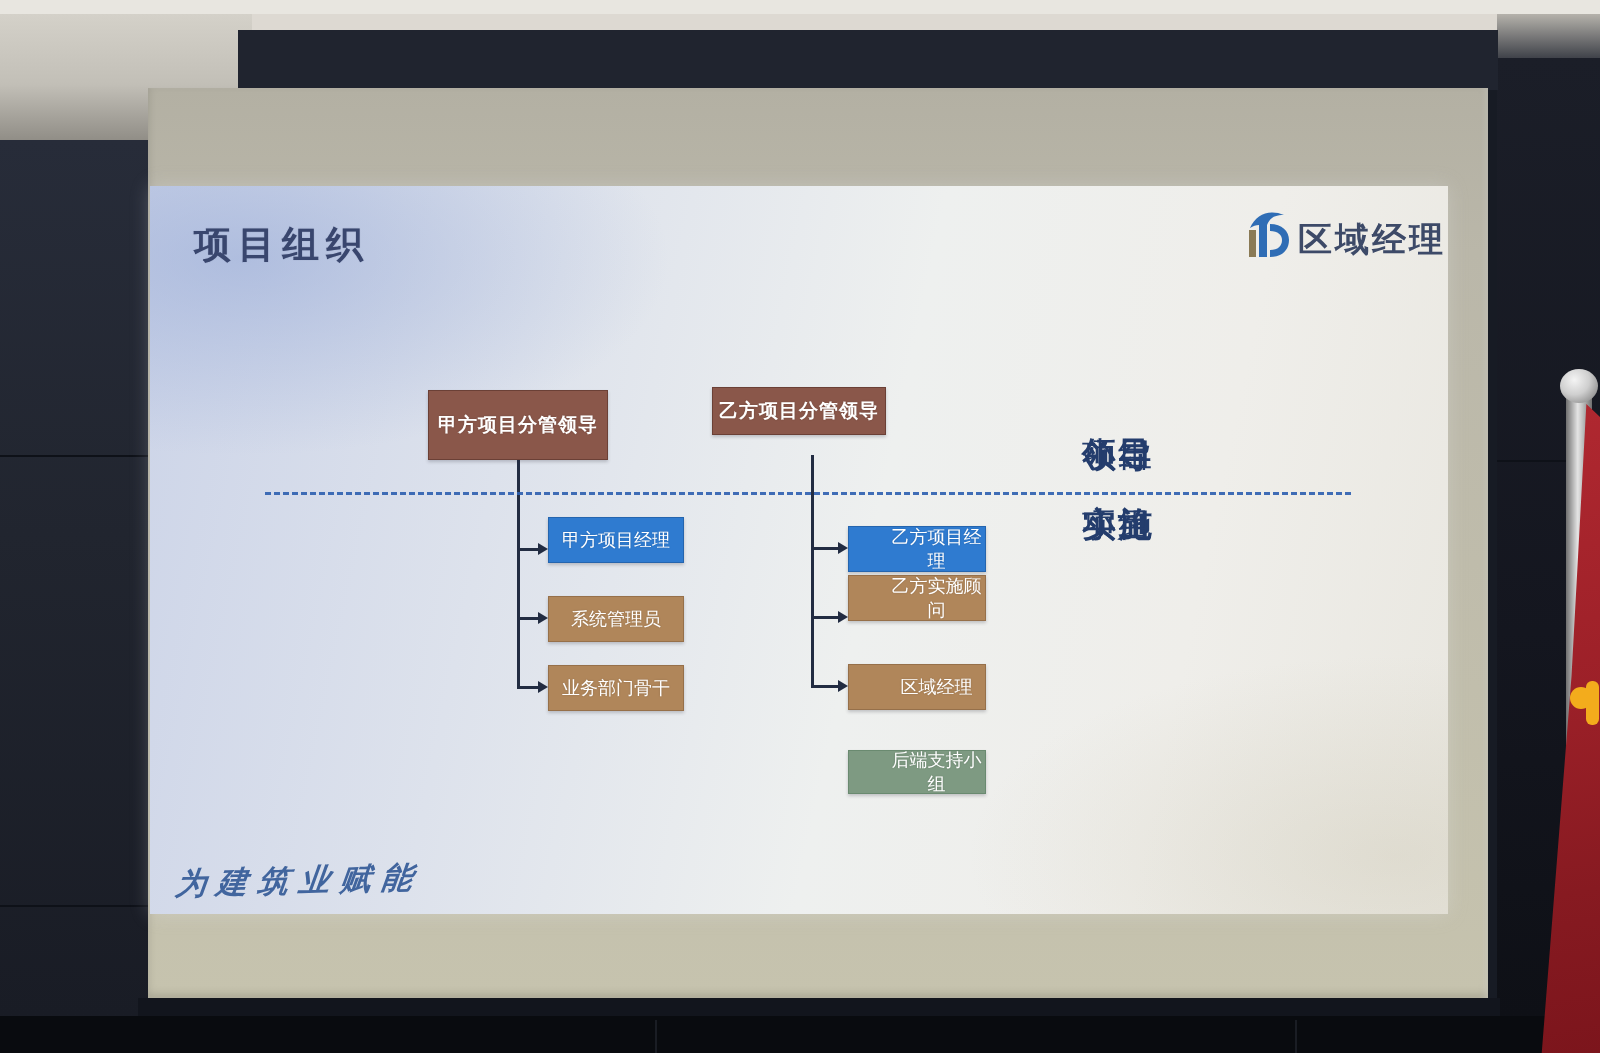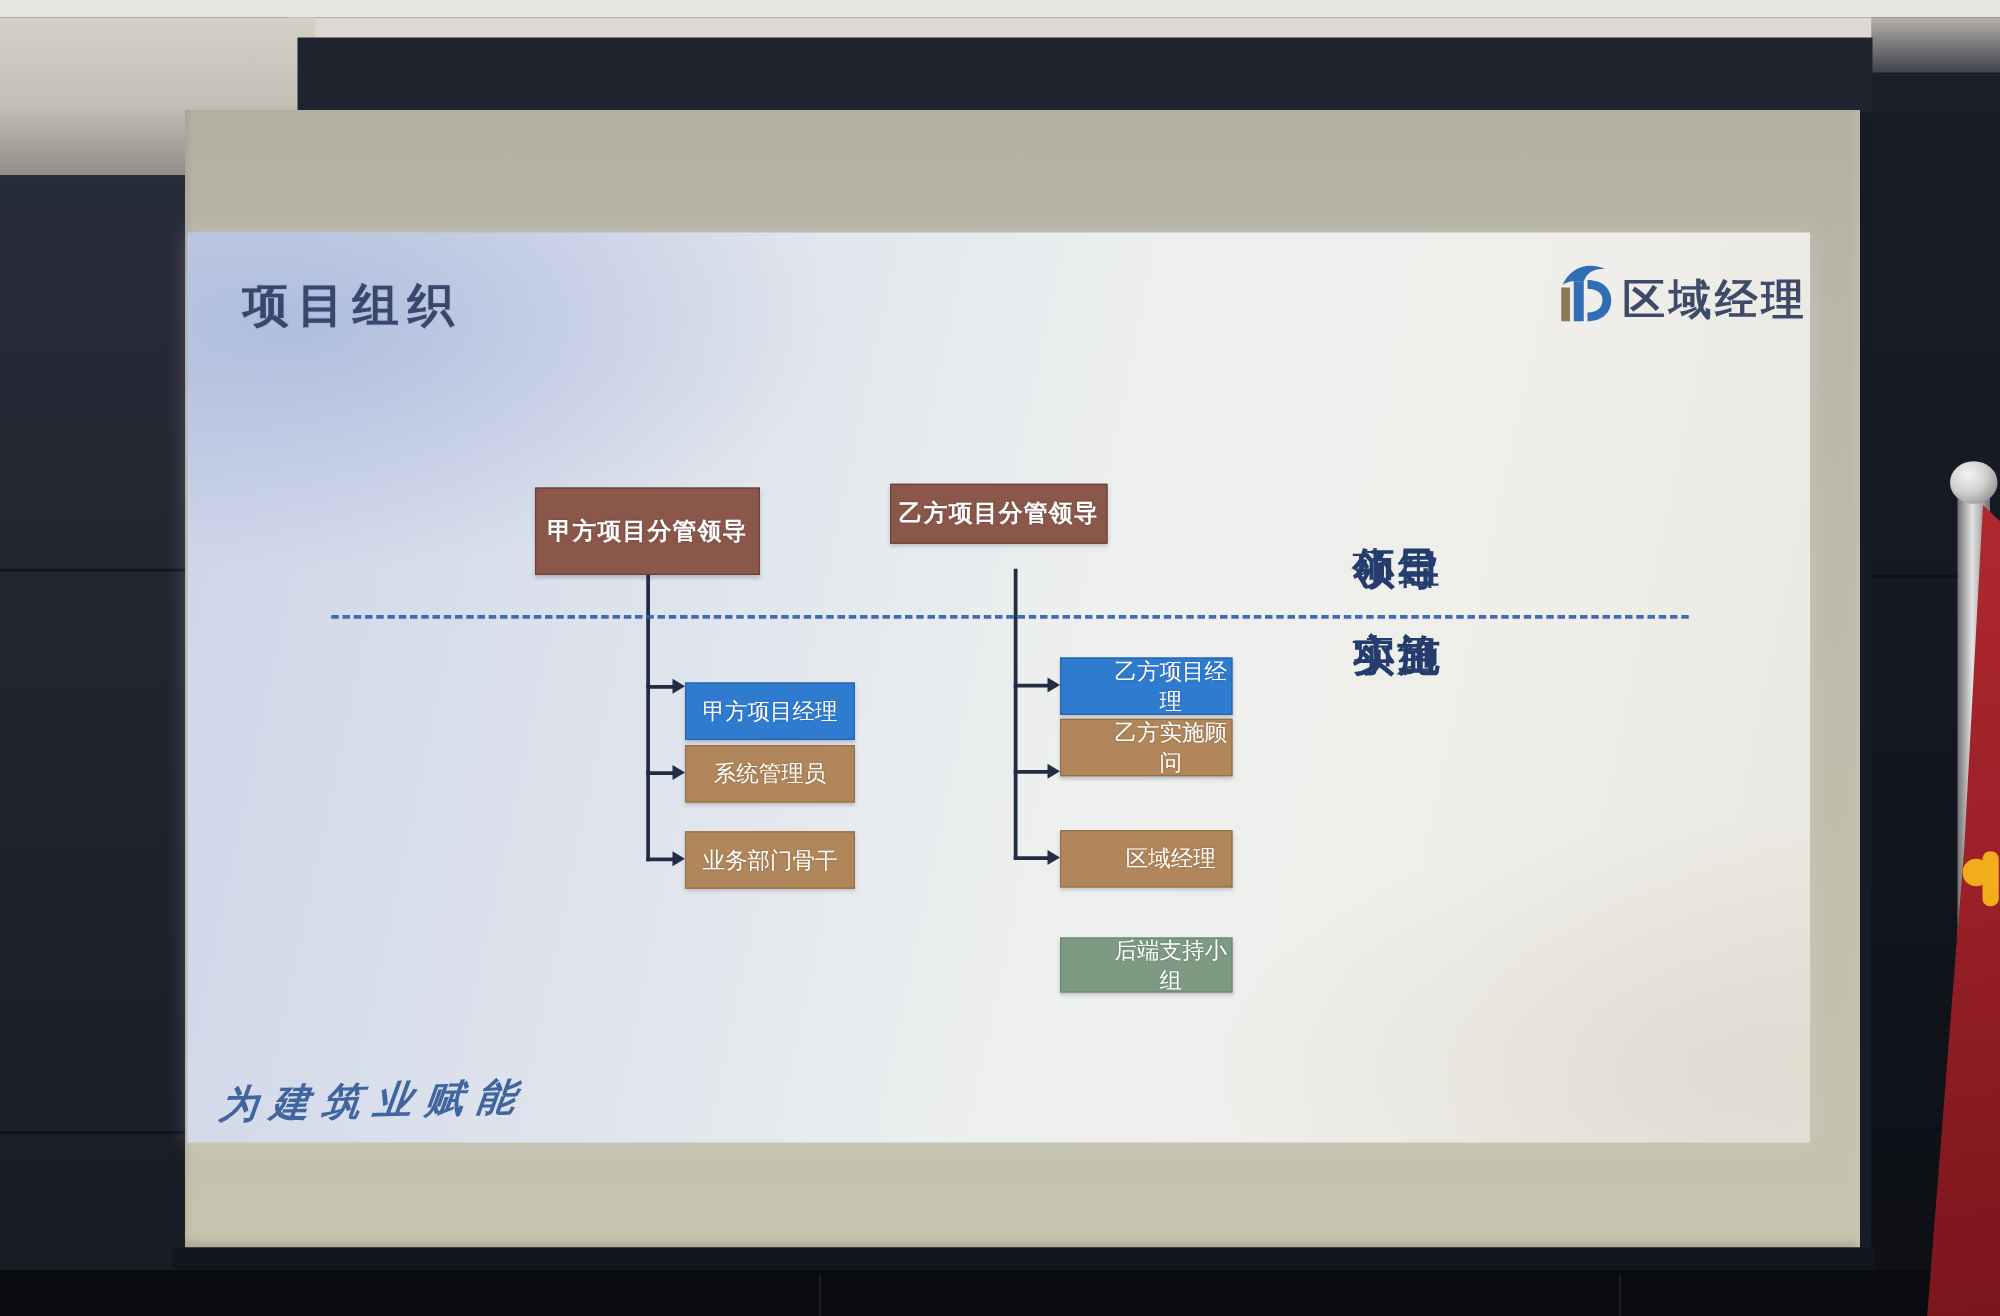--- a/index.html
+++ b/index.html
@@ -46,21 +46,21 @@
     text-align:center;border:1px solid rgba(40,25,20,.35);
     box-shadow:0 2px 3px rgba(60,60,70,.25);text-shadow:0 0 2px rgba(0,0,0,.2);}
   .box-leader{background:#8a574a;border-color:#6b4036;font-size:19px;font-weight:bold;letter-spacing:1px;}
   .box-blue{background:#2f7bd0;border-color:#2565ae;font-size:18px;}
   .box-tan{background:#b0865a;border-color:#96704a;font-size:18px;}
   .box-green{background:#7e9a82;border-color:#6a8a70;font-size:18px;}
 
   .leader-l{left:278px;top:204px;width:180px;height:70px;}
   .leader-r{left:562px;top:201px;width:174px;height:48px;}
   .cl{left:398px;width:136px;height:46px;}
-  .cl.r0{top:360px;} .cl.r1{top:410px;} .cl.r2{top:479px;}
+  .cl.r0{top:331px;} .cl.r1{top:410px;} .cl.r2{top:479px;}
   .cr{left:698px;width:138px;height:46px;padding-left:39px;}
   .cr.r0{top:340px;} .cr.r1{top:389px;} .cr.r2{top:478px;} .cr.r3{top:564px;height:44px;}
 
   .stem{width:3px;background:#222c42;}
   .stem-l{left:367px;top:274px;height:229px;}
   .stem-r{left:661px;top:269px;height:233px;}
   .h-arrow{height:3px;background:#222c42;}
   .h-arrow::after{content:"";position:absolute;right:-9px;top:-5px;width:0;height:0;
     border-left:10px solid #222c42;border-top:6.5px solid transparent;border-bottom:6.5px solid transparent;}
   .al{left:367px;width:22px;} .al.r0{top:362px;} .al.r1{top:431px;} .al.r2{top:500px;}

